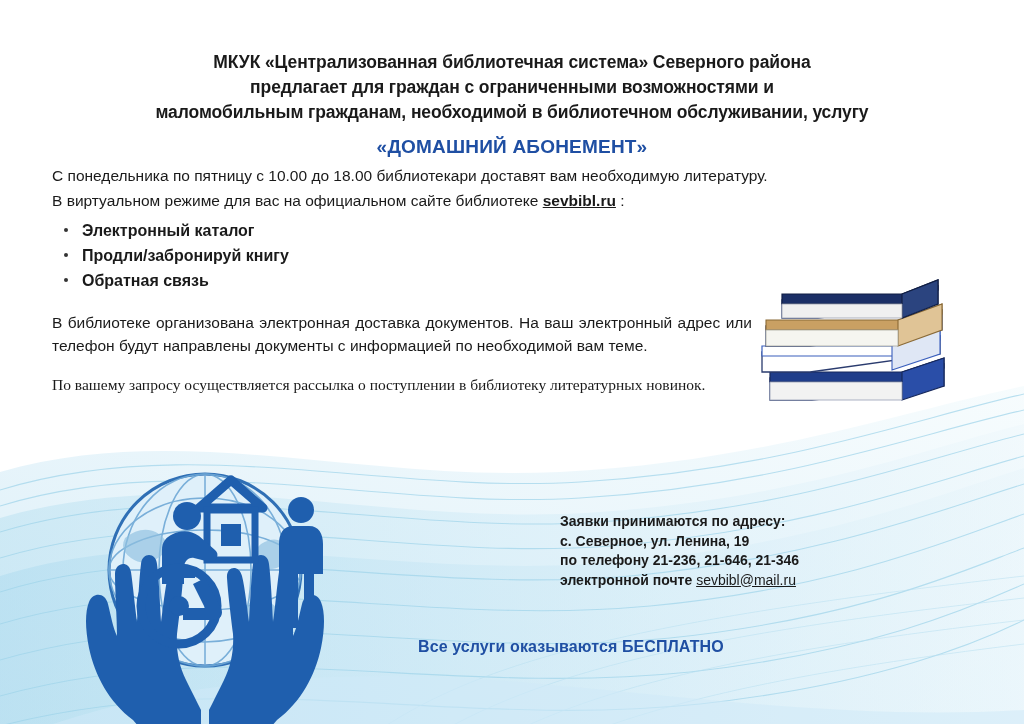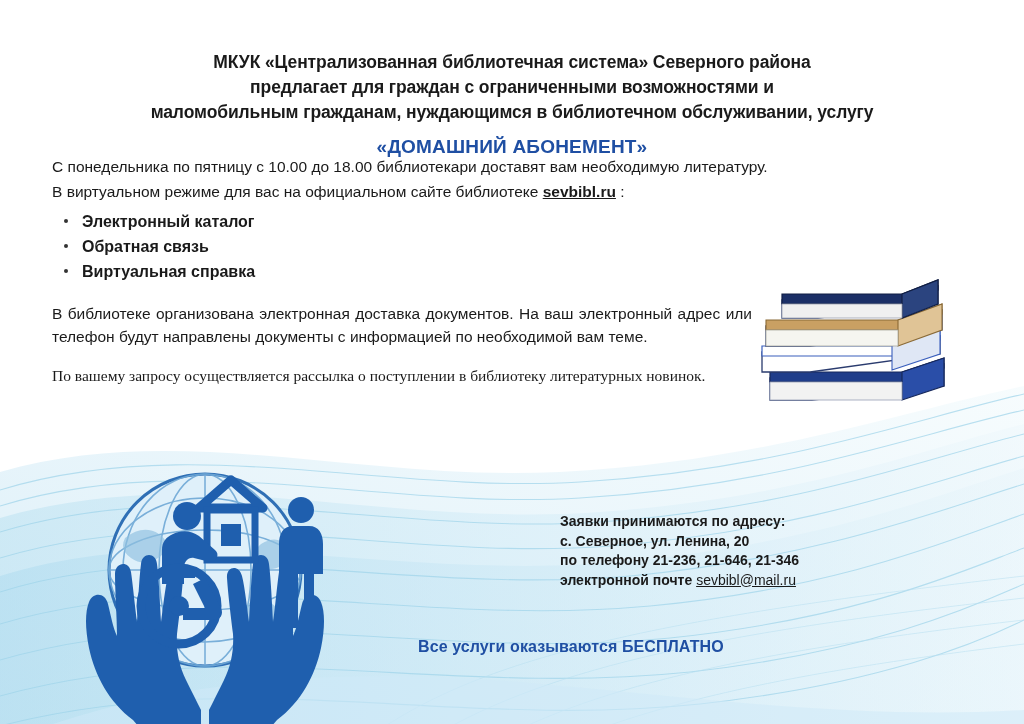--- a/index.html
+++ b/index.html
@@ -30,21 +30,21 @@
     letter-spacing:-0.1px;
   }
   .header .sub{
     margin-top:11px;
     font-size:19px;font-weight:bold;color:#1f4fa3;
     letter-spacing:0.2px;
   }
 
   
   .content{
-    position:absolute;left:52px;top:135px;width:856px;z-index:6;
+    position:absolute;left:52px;top:144px;width:856px;z-index:6;
   }
   .p{
     font-size:15.5px;color:#1a1a1a;line-height:23px;margin:0 0 2px 0;
   }
   .p.just{text-align:justify;}
   .link{
     color:#1a1a1a;font-weight:bold;text-decoration:underline;
   }
   .bullets{
     margin:6px 0 0 0;padding:0;list-style:none;
@@ -124,36 +124,36 @@
       <path d="M420,724 C540,650 700,614 1024,578"></path>
       <path d="M490,724 C600,664 760,630 1024,600"></path>
       <path d="M560,724 C670,678 810,650 1024,624"></path>
     </g>
     <path d="M0,724 C150,660 340,646 520,662 C700,678 860,700 1024,690 L1024,724 Z" fill="#cfeaf7" opacity="0.55"></path>
   </svg>
 
   <div class="header">
     <div class="line">МКУК «Централизованная библиотечная система» Северного района</div>
     <div class="line">предлагает для граждан с ограниченными возможностями и</div>
-    <div class="line">маломобильным гражданам, нуждающимся в библиотечном обслуживании, услугу</div>
+    <div class="line">маломобильным гражданам, необходимой в библиотечном обслуживании, услугу</div>
     <div class="sub">«ДОМАШНИЙ АБОНЕМЕНТ»</div>
   </div>
 
   <div class="content">
 
     <p class="p">С понедельника по пятницу с 10.00 до 18.00 библиотекари доставят вам необходимую литературу.</p>
 
     <p class="p">
       <span>В виртуальном режиме для вас на официальном сайте библиотеке </span><a class="link" href="#">sevbibl.ru</a><span> :</span>
     </p>
 
     <ul class="bullets">
       <li>Электронный каталог</li>
+      <li>Продли/забронируй книгу</li>
       <li>Обратная связь</li>
-      <li>Виртуальная справка</li>
     </ul>
 
     <div class="gap-a"></div>
 
     <p class="p just para-block">В библиотеке организована электронная доставка документов. На ваш электронный адрес или телефон будут направлены документы с информацией по необходимой вам теме.</p>
 
     <div class="gap-b"></div>
 
     <p class="p para-wide">По вашему запросу осуществляется рассылка о поступлении в библиотеку литературных новинок.</p>
 
@@ -226,21 +226,21 @@
       <path d="M118,82 c8,-4 18,-4 26,2 l16,14 c5,4 2,12 -5,12 l-16,-4 c-6,-1 -10,4 -10,10 l0,16 l-22,0 l0,-34 c0,-8 4,-13 11,-16 Z"></path>
       <circle cx="124" cy="154" r="38" fill="none" stroke="#1f5fae" stroke-width="9"></circle>
       <circle cx="124" cy="154" r="10"></circle>
       <path d="M108,116 l32,0 l0,10 l-32,0 Z"></path>
       <path d="M150,126 l16,30 c3,7 -1,12 -8,12 l-30,0 l0,-12 l22,0 l-12,-24 Z"></path>
     </g>
   </svg>
 
   <div class="contacts">
     <div>Заявки принимаются по адресу:</div>
-    <div>с. Северное, ул. Ленина, 20</div>
+    <div>с. Северное, ул. Ленина, 19</div>
     <div>по телефону 21-236, 21-646, 21-346</div>
     <div>
       <span>электронной почте </span><a class="mail" href="#">sevbibl@mail.ru</a>
     </div>
   </div>
 
   <div class="free">Все услуги оказываются БЕСПЛАТНО</div>
 
 </div>
 

